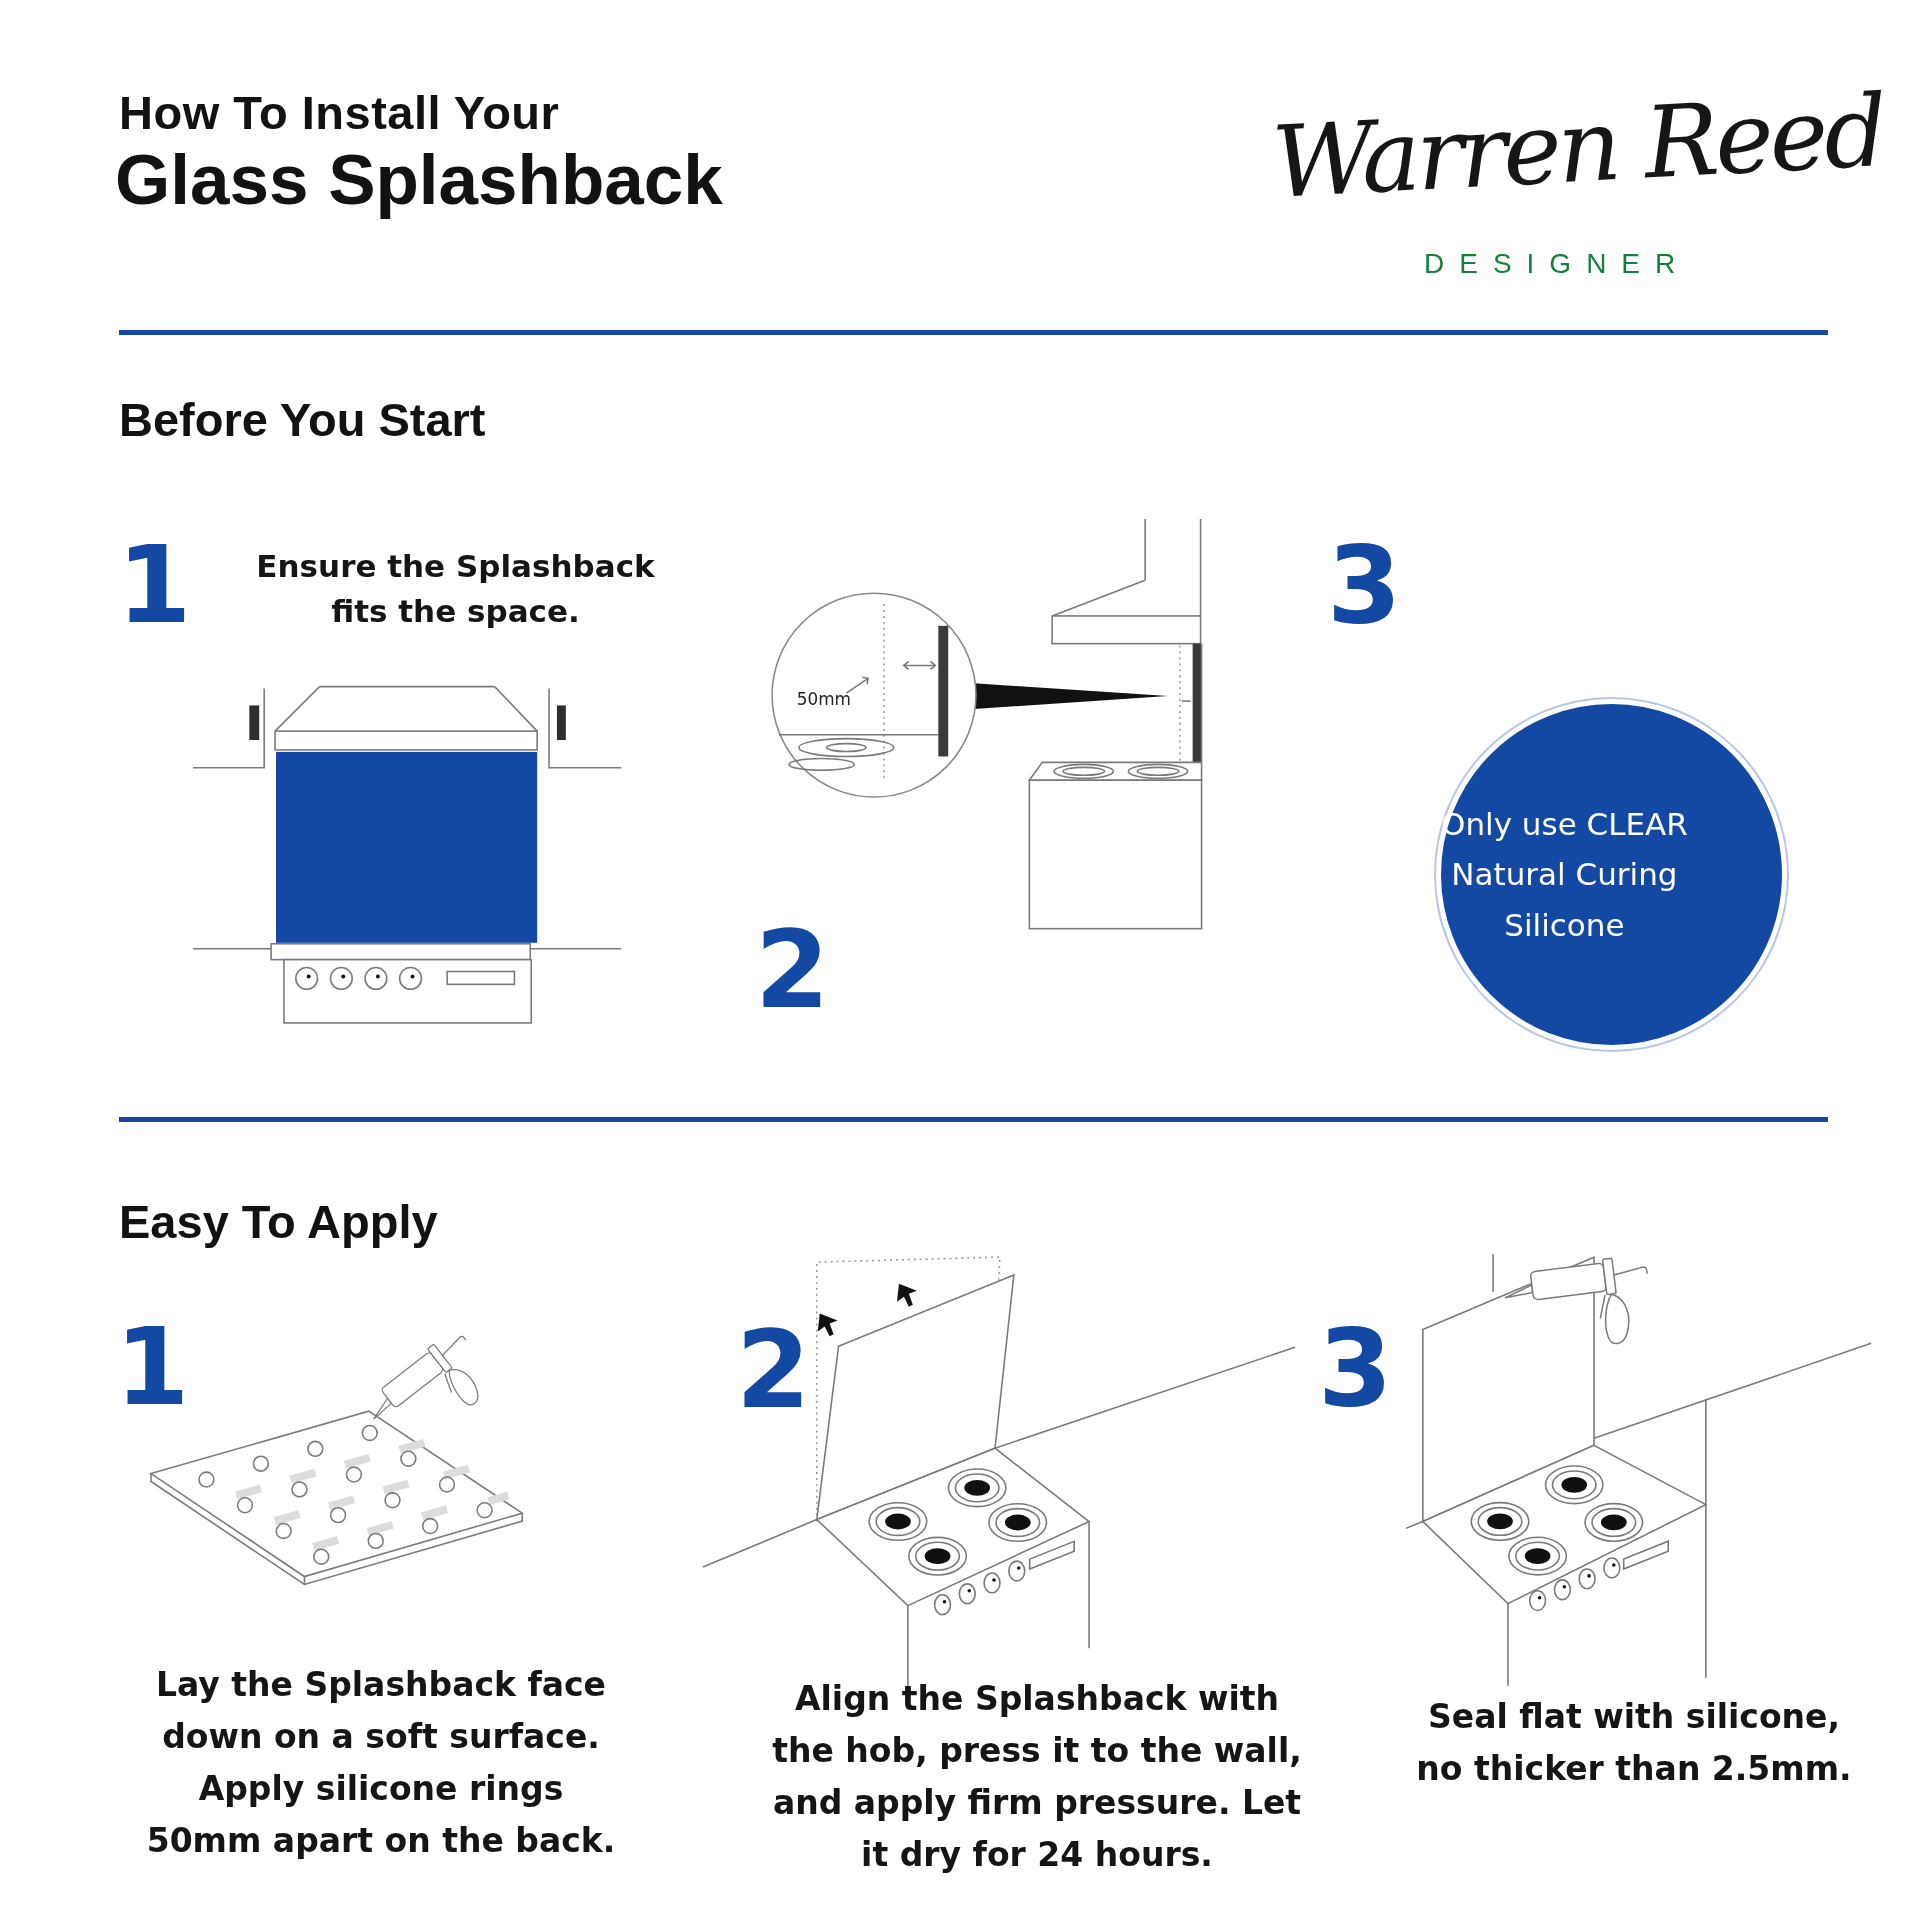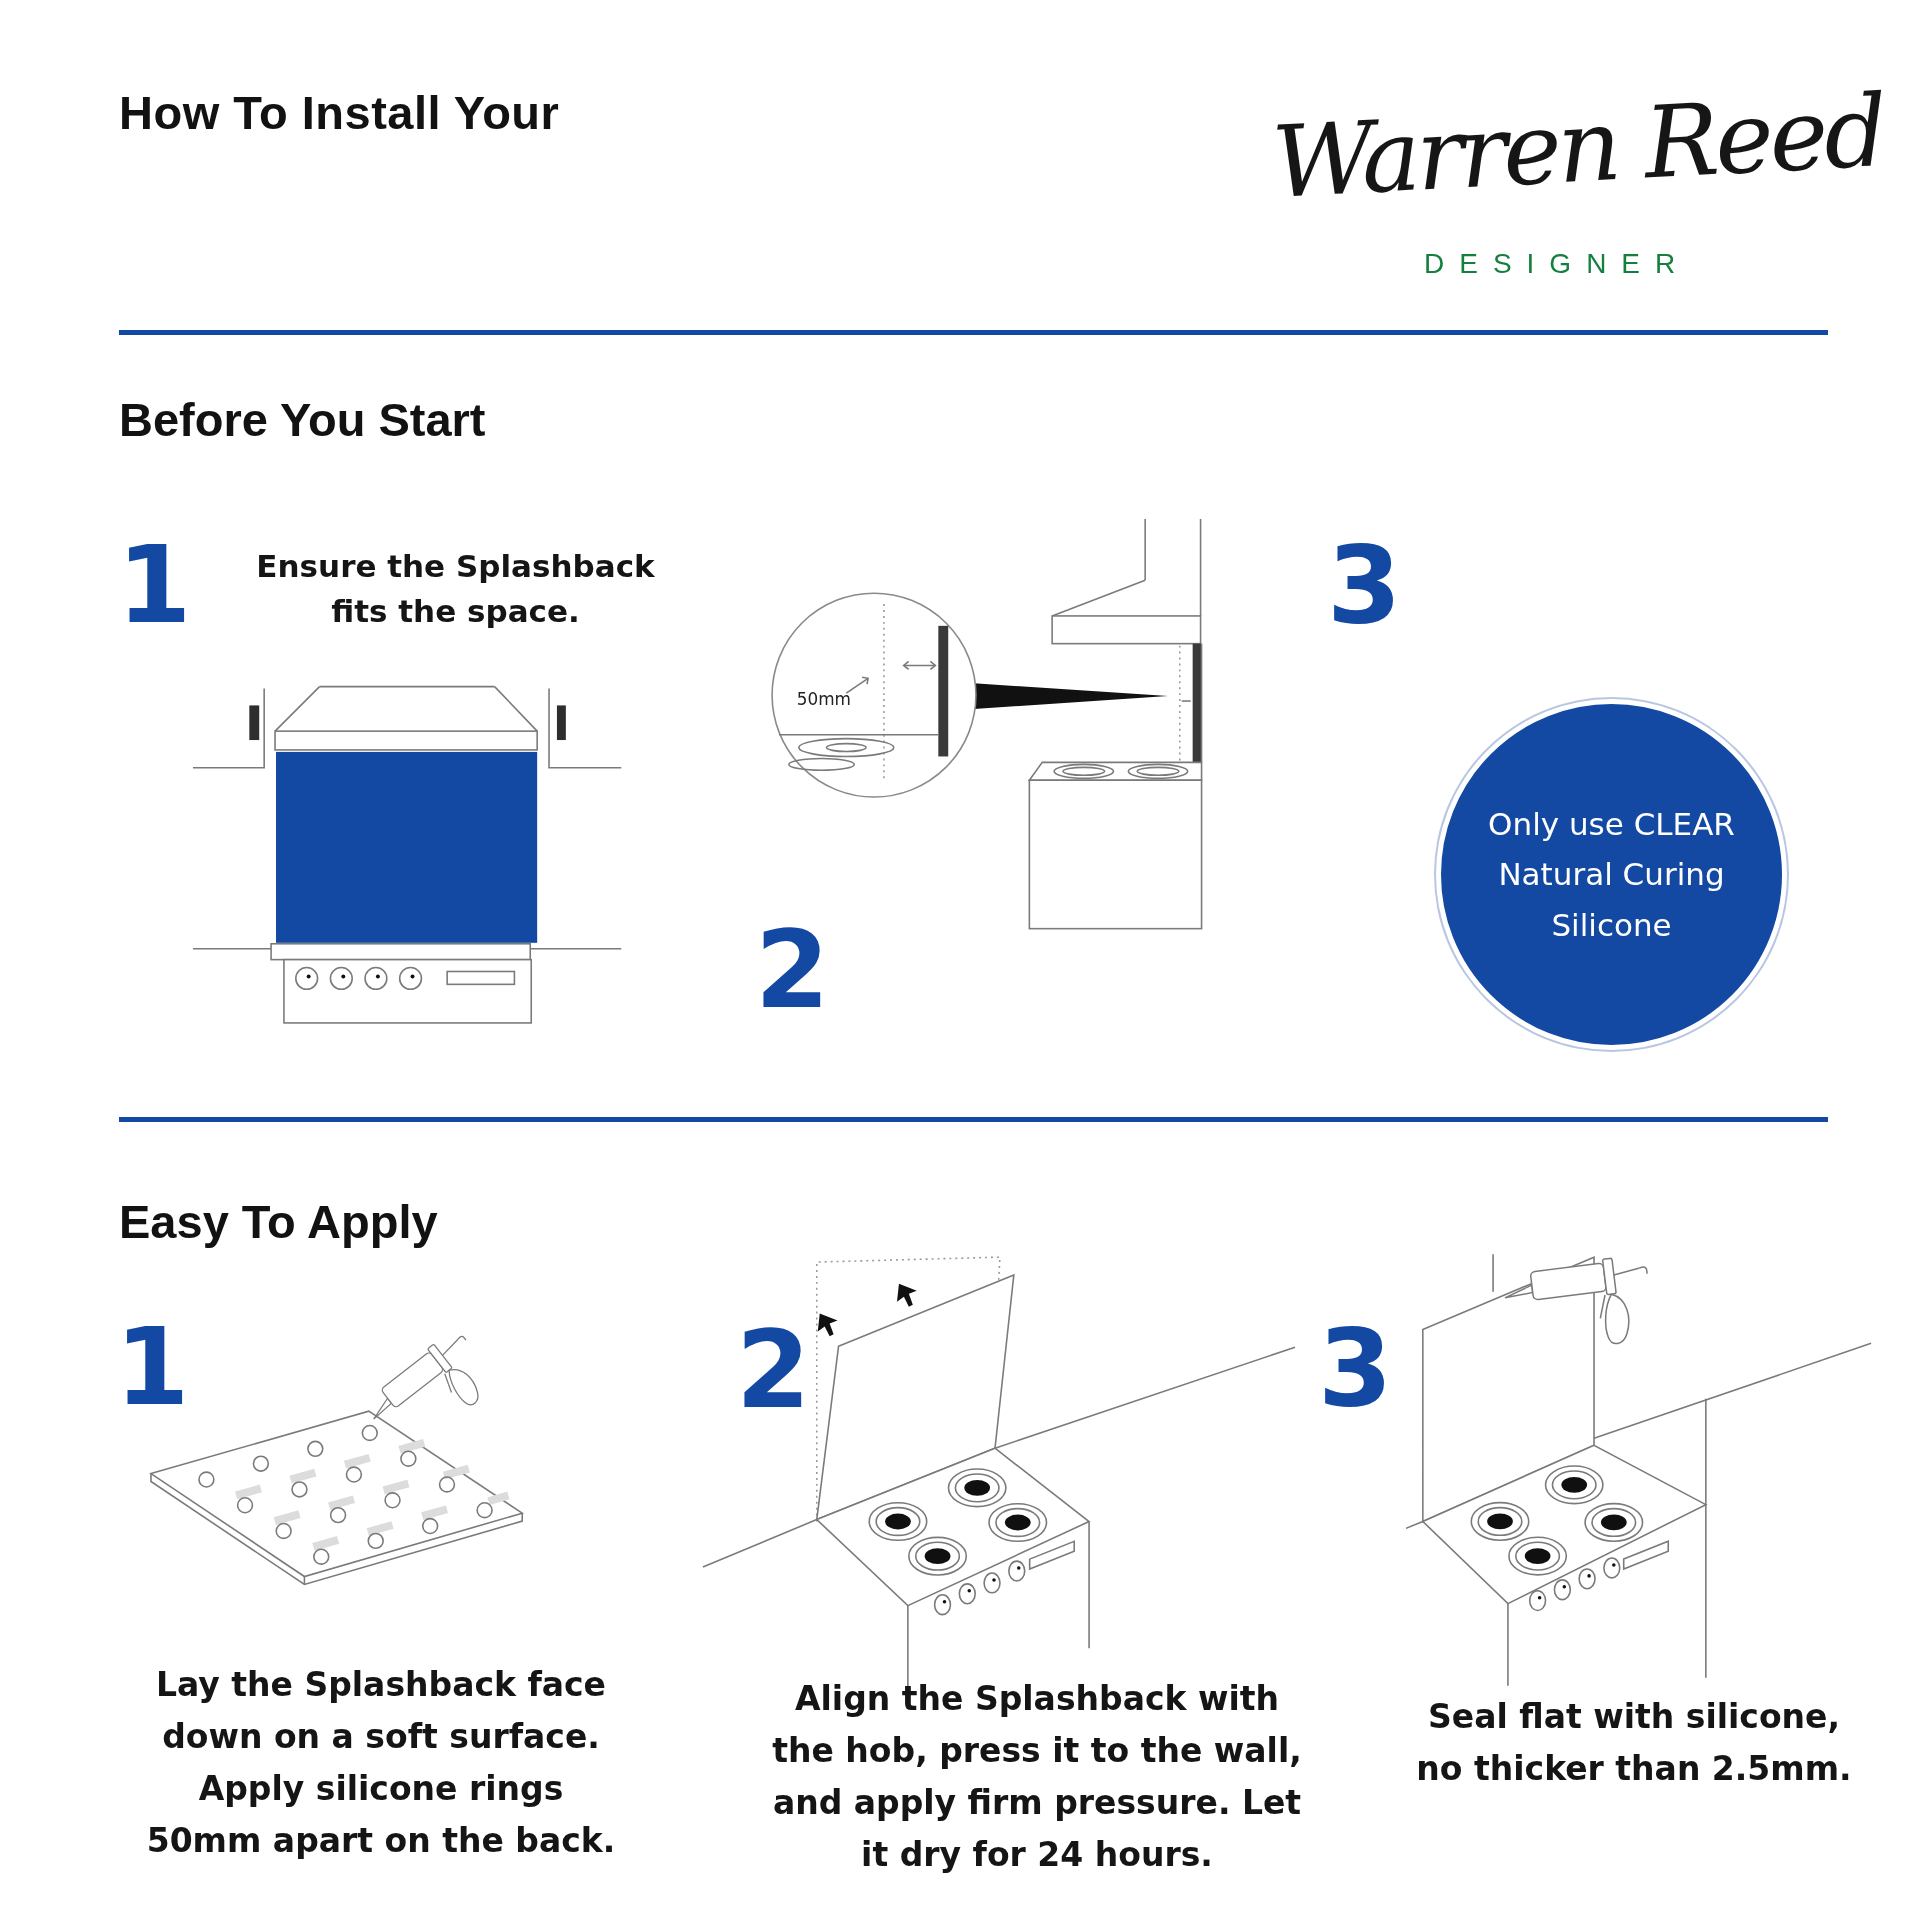--- a/index.html
+++ b/index.html
@@ -15,21 +15,21 @@
             line-height:1.45;white-space:pre-line;color:#151515;}
   .caption{font-family:"DejaVu Sans",sans-serif;font-size:33px;font-weight:700;
            line-height:1.58;white-space:pre-line;text-align:center;color:#151515;}
   .center{text-align:center;}
   .divider{height:5px;background:var(--accent);}
   .logo-name{font-family:"DejaVu Serif",serif;font-style:italic;font-size:99px;
              letter-spacing:-4px;color:#161616;transform:rotate(-3deg);white-space:nowrap;}
   .logo-sub{font-size:28px;letter-spacing:15px;color:#15803d;font-weight:400;}
   .blue-circle{width:341px;height:341px;border-radius:50%;background:var(--accent);
                border:5px solid #fff;box-shadow:0 0 0 2px #b9c6e2;
-               display:flex;align-items:center;justify-content:center;}
+               display:flex;align-items:center;justify-content:flex-start;}
   .circle-text{font-family:"DejaVu Sans",sans-serif;font-size:31px;color:#fff;
                line-height:1.62;text-align:center;white-space:pre-line;}
   .panel-label{font-family:"DejaVu Sans",sans-serif;font-size:26px;color:#fff;
                letter-spacing:2px;line-height:1.35;text-align:center;white-space:pre-line;}
   svg .ln{stroke:var(--sketch);fill:none;stroke-width:1.6px;}
   svg .gfill{fill:#fff;}
   svg .wfill{fill:#fff;}
   svg .dk{fill:#2e2e2e;stroke:none;}
   svg .bar{fill:#3a3a3a;stroke:none;}
   svg .bc{fill:#101010;stroke:none;}
@@ -52,20 +52,21 @@
         <rect class="ln gfill" x="108" y="-28" width="10" height="38" rx="2"></rect>
         <line class="ln" x1="118" y1="-10" x2="146" y2="-14"></line>
         <path class="ln" d="M146,-14 q9,-3 7,7"></path>
         <path class="ln gfill" d="M113,10 C128,16 132,36 124,54 C119,65 107,66 104,55 C101,43 104,22 113,10 Z"></path>
         <line class="ln" x1="106" y1="10" x2="98" y2="34"></line>
       </g>
     </defs>
   </svg>
 
   <div class="abs t1" style="left:119px;top:85px;">How To Install Your</div>
+  <div class="abs t2" style="left:115px;top:139px;">Glass Splashback</div>
   <div class="abs logo-name" style="left:1272px;top:89px;">Warren Reed</div>
   <div class="abs logo-sub" style="left:1424px;top:248px;">DESIGNER</div>
 
   <div class="abs divider" style="left:119px;top:330px;width:1709px;"></div>
 
   <div class="abs heading" style="left:119px;top:392px;">Before You Start</div>
 
   <div class="abs stepnum" style="left:117px;top:532px;">1</div>
   <div class="abs steptext center" style="left:208px;top:544px;width:495px;">Ensure the Splashback
 fits the space.</div>

